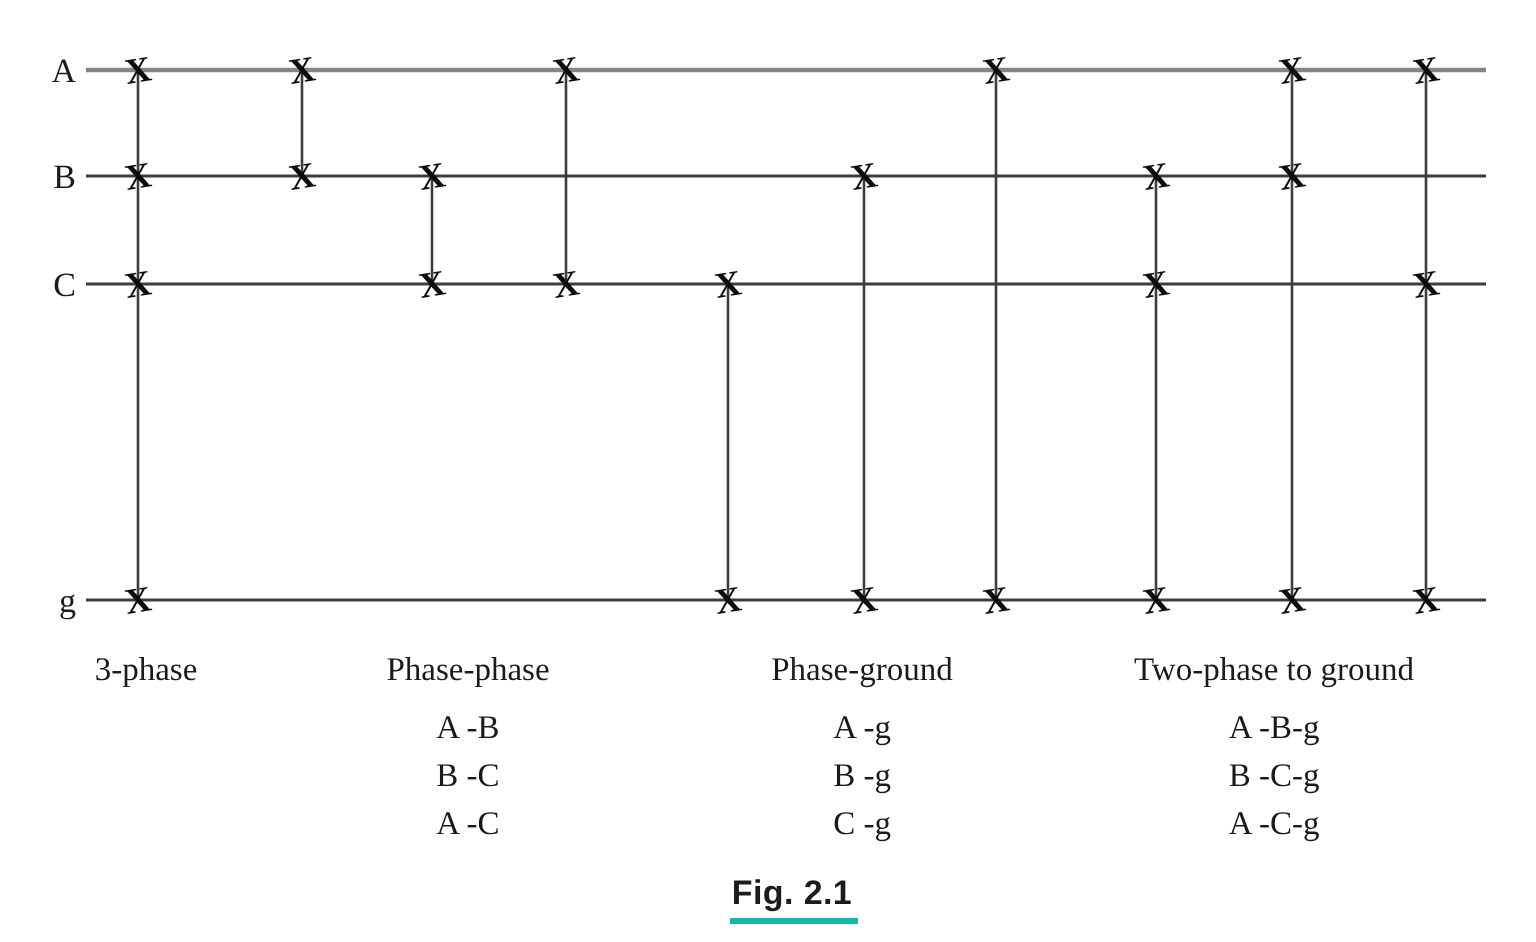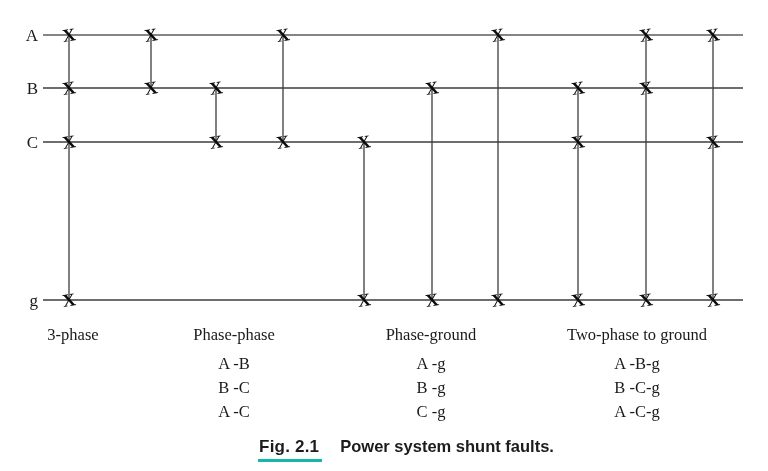--- a/index.html
+++ b/index.html
@@ -113,15 +113,14 @@
       <text x="431" y="369" class="group-item">A -g</text>
       <text x="431" y="393" class="group-item">B -g</text>
       <text x="431" y="417" class="group-item">C -g</text>
       <text x="637" y="340" class="group-title">Two-phase to ground</text>
       <text x="637" y="369" class="group-item">A -B-g</text>
       <text x="637" y="393" class="group-item">B -C-g</text>
       <text x="637" y="417" class="group-item">A -C-g</text>
     </svg>
   <div class="caption">
     <span class="fig-num">Fig. 2.1</span>
-    <span class="fig-text">Power system shunt faults.</span>
   </div>
 </div>
 
 </body></html>

